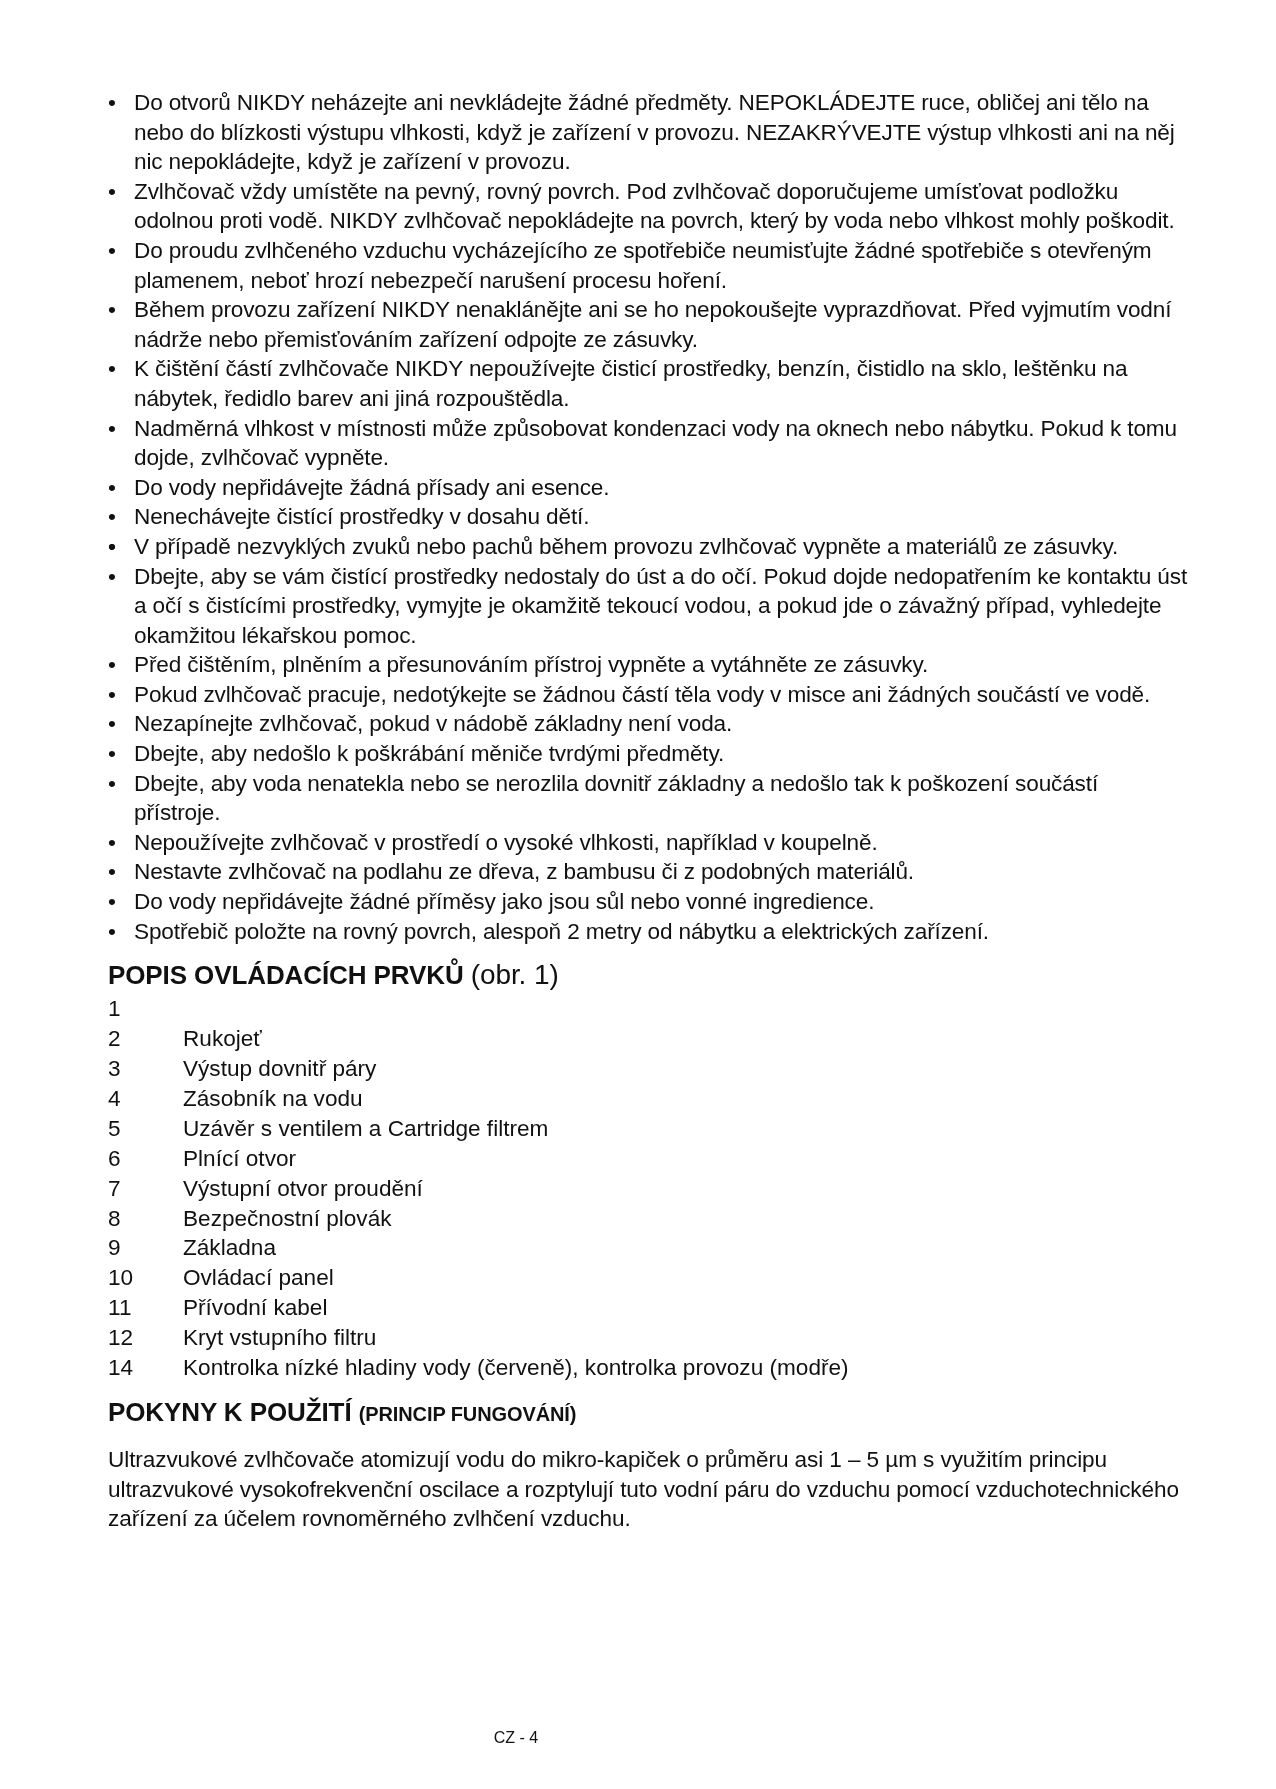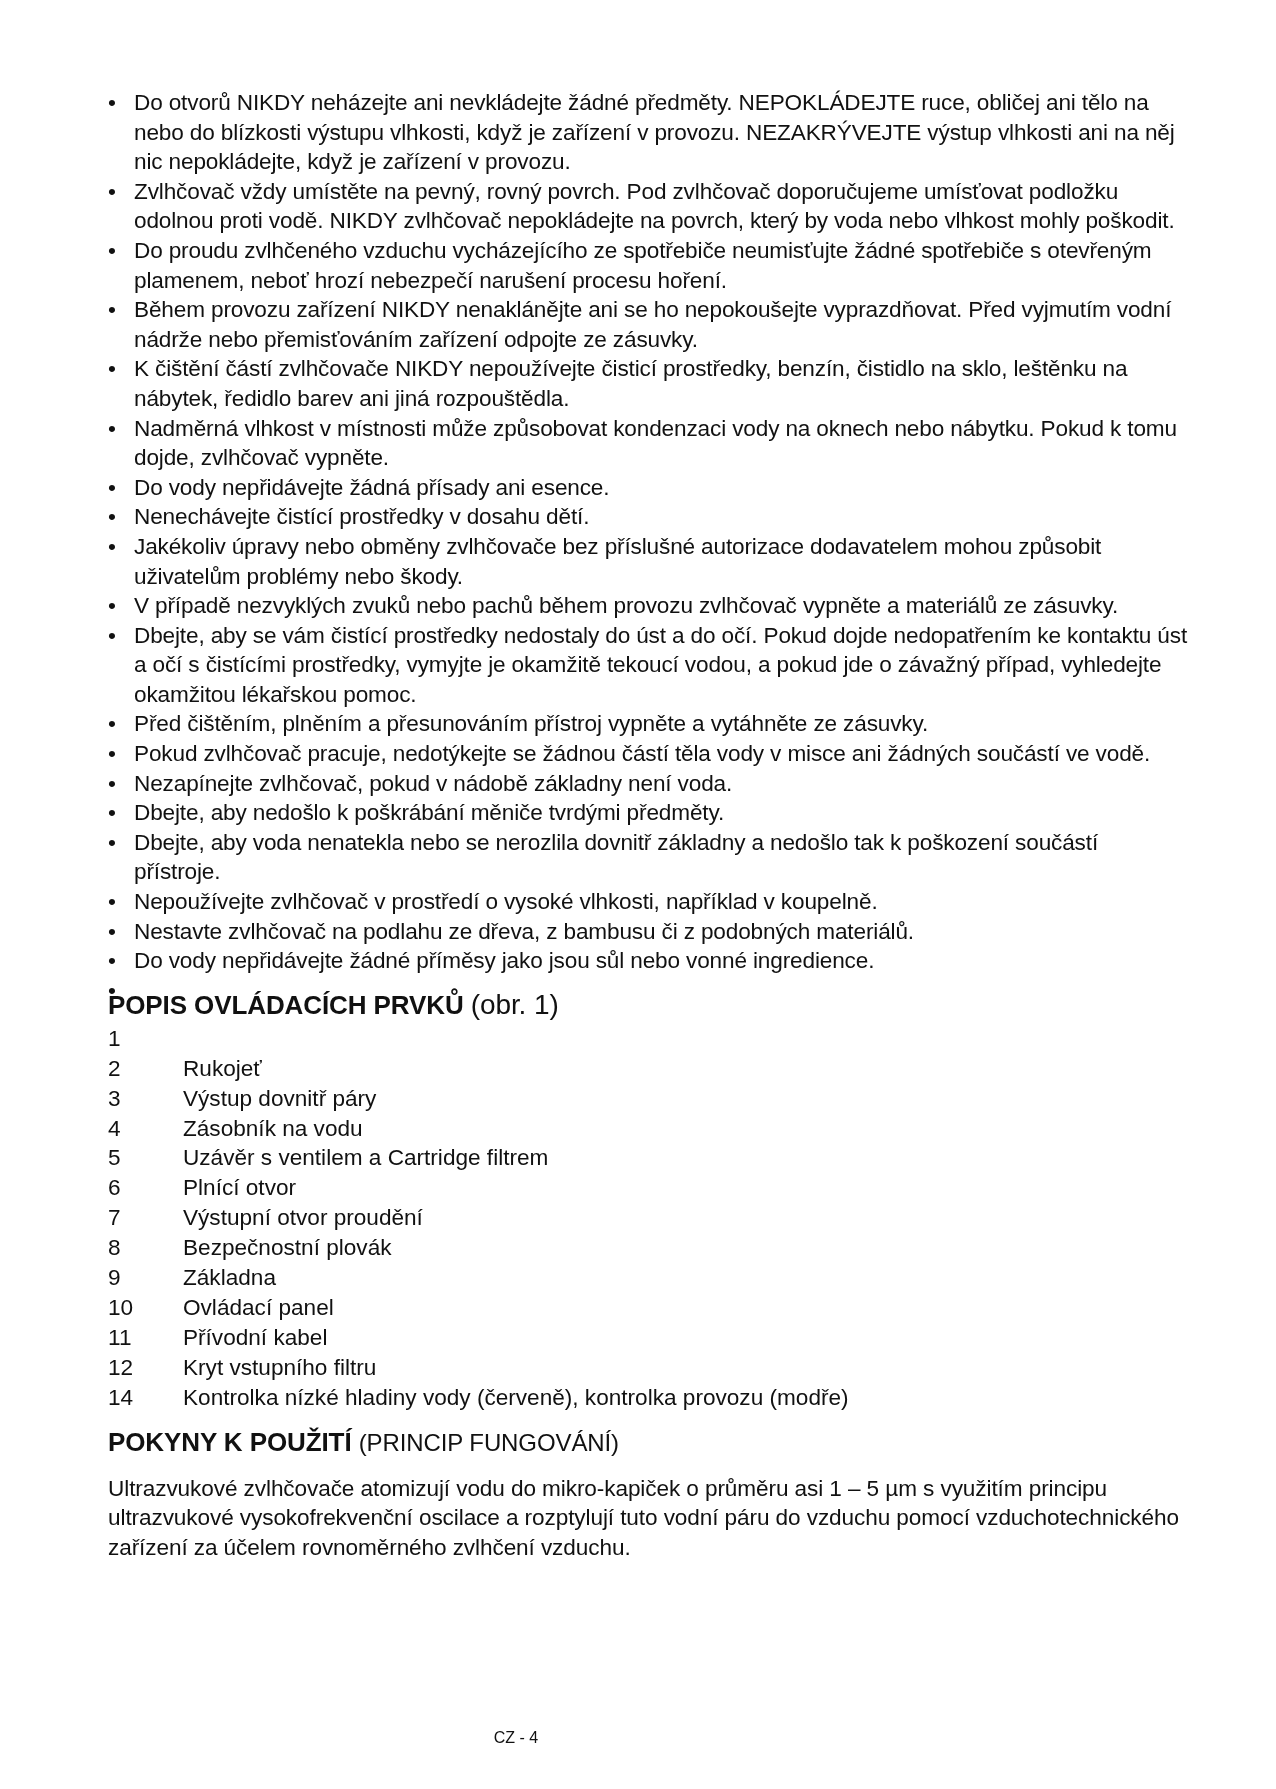--- a/index.html
+++ b/index.html
@@ -12,21 +12,21 @@
   .bullets li {
     position: relative; padding-left: 26px;
     font-size: 22.6px; line-height: 29.6px; letter-spacing: -0.15px;
   }
   .bullets li .dot { position: absolute; left: 0; top: 0; width: 18px; }
   .h {
     font-weight: bold; font-size: 26px; line-height: 34px; margin-top: 12px;
     letter-spacing: -0.1px;
   }
   .h .sub-normal { font-weight: normal; font-size: 28px; }
-  .h .sub-bold { font-weight: normal; font-size: 24px; }
+  .h .sub-bold { font-weight: bold; font-size: 20px; }
   .numlist { margin: 2px 0 0 0; padding: 0; list-style: none; }
   .numlist li { font-size: 22.6px; line-height: 29.9px; display: flex; }
   .numlist .num { width: 75px; flex: none; }
   .para { font-size: 22.6px; line-height: 29.6px; margin-top: 14px; letter-spacing: -0.1px; }
   .footer {
     position: absolute; left: 0; width: 1032px; top: 1729px;
     text-align: center; font-size: 16px;
   }
 </style>
 </head>
@@ -35,32 +35,32 @@
 <div class="page">
   <ul class="bullets" id="bullets">
       <li><span class="dot">•</span><span>Do otvorů NIKDY neházejte ani nevkládejte žádné předměty. NEPOKLÁDEJTE ruce, obličej ani tělo na nebo do blízkosti výstupu vlhkosti, když je zařízení v provozu. NEZAKRÝVEJTE výstup vlhkosti ani na něj nic nepokládejte, když je zařízení v provozu.</span></li>
       <li><span class="dot">•</span><span>Zvlhčovač vždy umístěte na pevný, rovný povrch. Pod zvlhčovač doporučujeme umísťovat podložku odolnou proti vodě. NIKDY zvlhčovač nepokládejte na povrch, který by voda nebo vlhkost mohly poškodit.</span></li>
       <li><span class="dot">•</span><span>Do proudu zvlhčeného vzduchu vycházejícího ze spotřebiče neumisťujte žádné spotřebiče s otevřeným plamenem, neboť hrozí nebezpečí narušení procesu hoření.</span></li>
       <li><span class="dot">•</span><span>Během provozu zařízení NIKDY nenaklánějte ani se ho nepokoušejte vyprazdňovat. Před vyjmutím vodní nádrže nebo přemisťováním zařízení odpojte ze zásuvky.</span></li>
       <li><span class="dot">•</span><span>K čištění částí zvlhčovače NIKDY nepoužívejte čisticí prostředky, benzín, čistidlo na sklo, leštěnku na nábytek, ředidlo barev ani jiná rozpouštědla.</span></li>
       <li><span class="dot">•</span><span>Nadměrná vlhkost v místnosti může způsobovat kondenzaci vody na oknech nebo nábytku. Pokud k tomu dojde, zvlhčovač vypněte.</span></li>
       <li><span class="dot">•</span><span>Do vody nepřidávejte žádná přísady ani esence.</span></li>
       <li><span class="dot">•</span><span>Nenechávejte čistící prostředky v dosahu dětí.</span></li>
-      <li><span class="dot">•</span><span>Jakékoliv úpravy nebo obměny zvlhčovače bez příslušné autorizace dodavatelem mohou způsobit uživatelům problémy nebo škody.</span></li>
+      <li><span class="dot">•</span></li>
       <li><span class="dot">•</span><span>V případě nezvyklých zvuků nebo pachů během provozu zvlhčovač vypněte a materiálů ze zásuvky.</span></li>
       <li><span class="dot">•</span><span>Dbejte, aby se vám čistící prostředky nedostaly do úst a do očí. Pokud dojde nedopatřením ke kontaktu úst a očí s čistícími prostředky, vymyjte je okamžitě tekoucí vodou, a pokud jde o závažný případ, vyhledejte okamžitou lékařskou pomoc.</span></li>
       <li><span class="dot">•</span><span>Před čištěním, plněním a přesunováním přístroj vypněte a vytáhněte ze zásuvky.</span></li>
       <li><span class="dot">•</span><span>Pokud zvlhčovač pracuje, nedotýkejte se žádnou částí těla vody v misce ani žádných součástí ve vodě.</span></li>
       <li><span class="dot">•</span><span>Nezapínejte zvlhčovač, pokud v nádobě základny není voda.</span></li>
       <li><span class="dot">•</span><span>Dbejte, aby nedošlo k poškrábání měniče tvrdými předměty.</span></li>
       <li><span class="dot">•</span><span>Dbejte, aby voda nenatekla nebo se nerozlila dovnitř základny a nedošlo tak k poškození součástí přístroje.</span></li>
       <li><span class="dot">•</span><span>Nepoužívejte zvlhčovač v prostředí o vysoké vlhkosti, například v koupelně.</span></li>
       <li><span class="dot">•</span><span>Nestavte zvlhčovač na podlahu ze dřeva, z bambusu či z podobných materiálů.</span></li>
       <li><span class="dot">•</span><span>Do vody nepřidávejte žádné příměsy jako jsou sůl nebo vonné ingredience.</span></li>
-      <li><span class="dot">•</span></li>
+      <li><span class="dot">•</span><span>Spotřebič položte na rovný povrch, alespoň 2 metry od nábytku a elektrických zařízení.</span></li>
     </ul>
 
   <div class="h">
     <span>POPIS OVLÁDACÍCH PRVKŮ</span>
     <span class="sub-normal">(obr. 1)</span>
   </div>
   <ul class="numlist" id="numlist">
       <li>
         <span class="num">1</span>
       </li>

